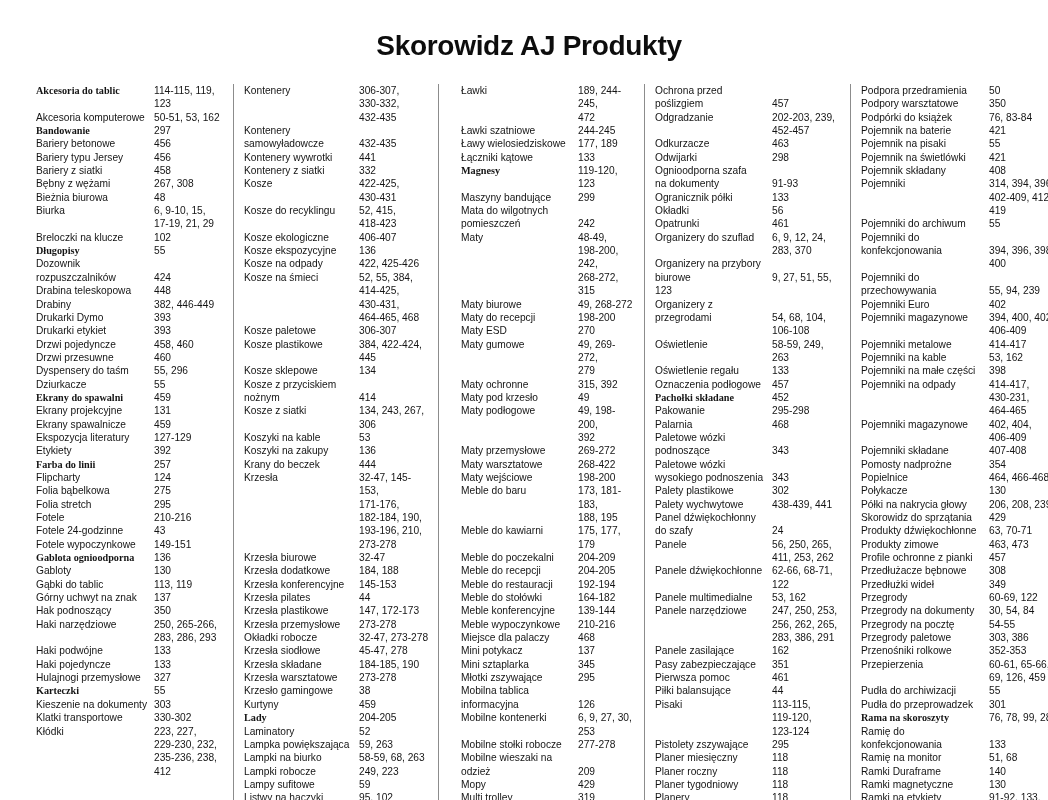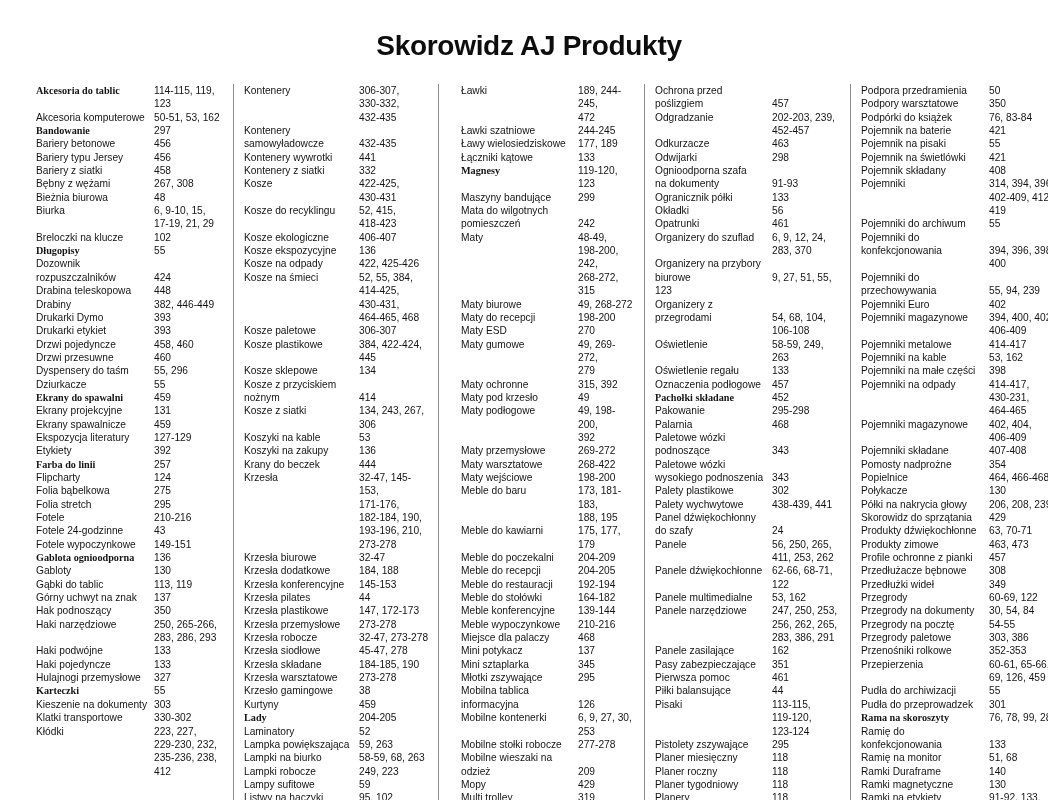--- a/index.html
+++ b/index.html
@@ -385,21 +385,21 @@
         </div>
         <div class="entry">
           <span class="term">Krzesła plastikowe</span>
           <span class="pages">147, 172-173</span>
         </div>
         <div class="entry">
           <span class="term">Krzesła przemysłowe</span>
           <span class="pages">273-278</span>
         </div>
         <div class="entry">
-          <span class="term">Krzesła robocze</span>
+          <span class="term">Okładki robocze</span>
           <span class="pages">32-47, 273-278</span>
         </div>
         <div class="entry">
           <span class="term">Krzesła siodłowe</span>
           <span class="pages">45-47, 278</span>
         </div>
         <div class="entry">
           <span class="term">Krzesła składane</span>
           <span class="pages">184-185, 190</span>
         </div>

